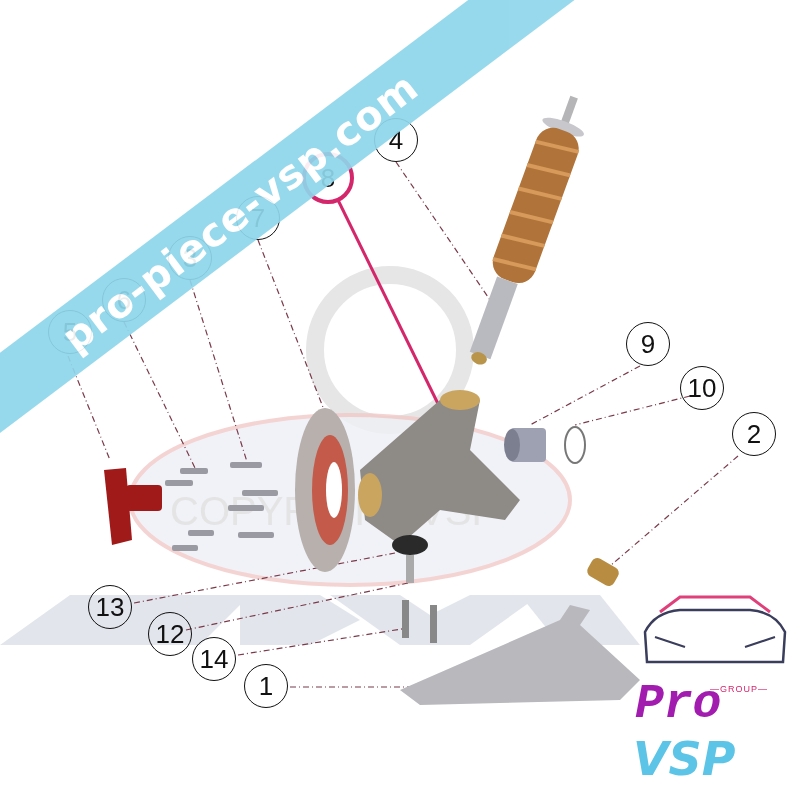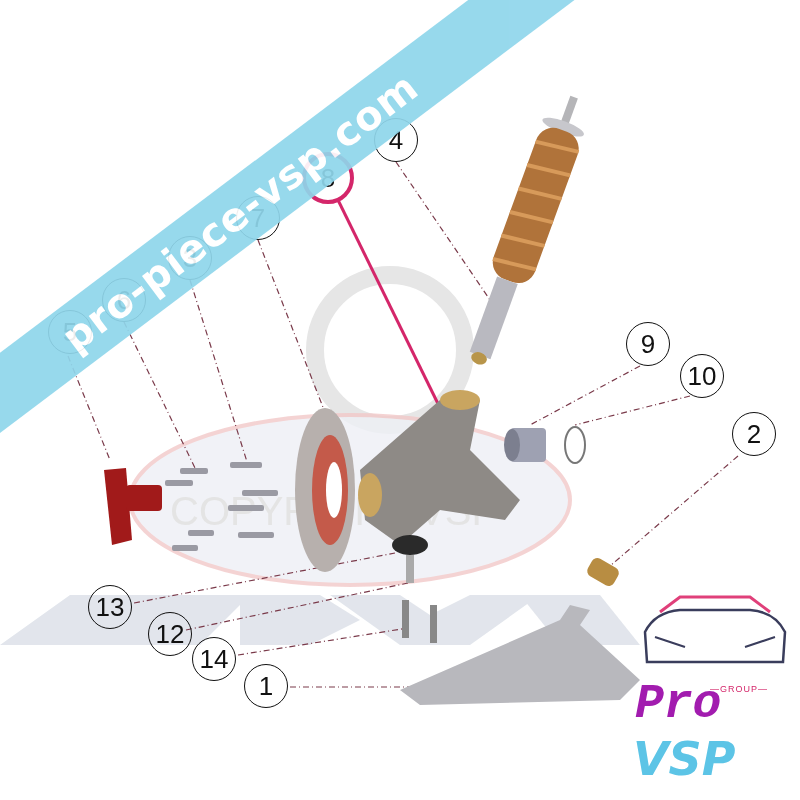--- a/index.html
+++ b/index.html
@@ -112,21 +112,21 @@
     <path d="M400,690 L560,620 L570,605 L590,610 L580,625 L640,680 L620,700 L420,705 Z" fill="#b8b8bd"></path>
   </svg>
 
   <div class="callout" style="left:48px;top:310px">5</div>
   <div class="callout" style="left:102px;top:278px">6</div>
   <div class="callout" style="left:168px;top:236px">3</div>
   <div class="callout" style="left:236px;top:196px">7</div>
   <div class="callout hl" style="left:302px;top:152px">8</div>
   <div class="callout" style="left:374px;top:118px">4</div>
   <div class="callout" style="left:626px;top:322px">9</div>
-  <div class="callout" style="left:680px;top:354px">10</div>
+  <div class="callout" style="left:680px;top:366px">10</div>
   <div class="callout" style="left:732px;top:412px">2</div>
   <div class="callout" style="left:88px;top:585px">13</div>
   <div class="callout" style="left:148px;top:612px">12</div>
   <div class="callout" style="left:192px;top:637px">14</div>
   <div class="callout" style="left:244px;top:664px">1</div>
 
   <div class="banner">pro-piece-vsp.com</div>
 
   <div class="logo">
     <svg width="170" height="90" viewBox="0 0 170 90">

